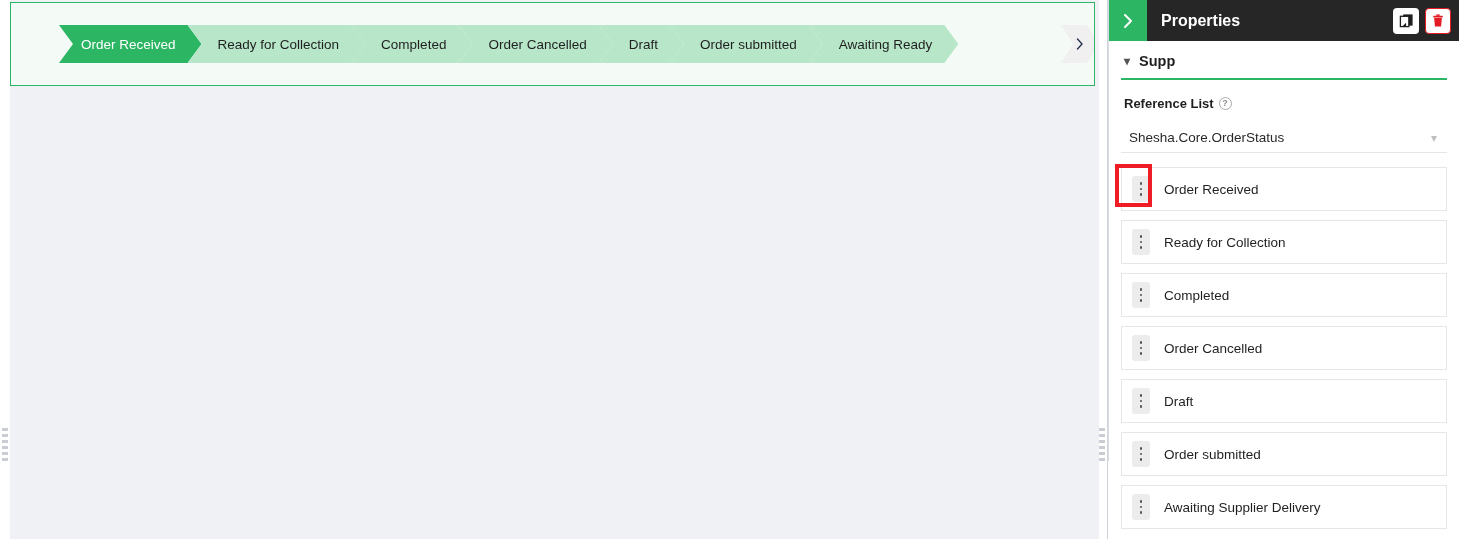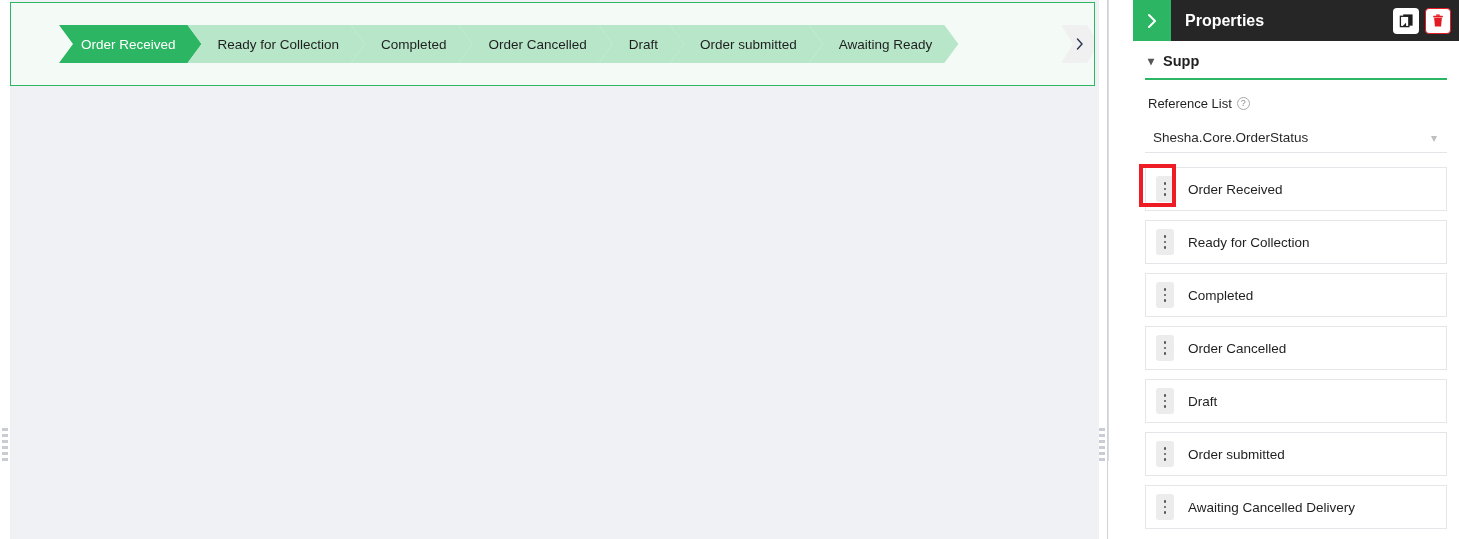--- a/index.html
+++ b/index.html
@@ -120,21 +120,20 @@
     cursor: pointer;
   }
 
   
   .properties {
     position: relative;
     width: 351px;
     height: 461px;
     background: #ffffff;
     border-left: 1px solid #d9dce1;
-    padding-left: 24px;
   }
 
   .prop-header {
     display: flex;
     align-items: center;
     height: 41px;
     background: #262626;
   }
   .collapse-btn {
     width: 38px;
@@ -197,21 +196,21 @@
     height: 2px;
     background: #2cb563;
     margin-bottom: 16px;
   }
 
   .field-label {
     display: flex;
     align-items: center;
     gap: 5px;
     font-size: 13px;
-    font-weight: normal;
+    font-weight: bold;
     color: #1f1f1f;
     margin: 0 0 12px 3px;
   }
   .help-icon {
     width: 13px; height: 13px;
     border-radius: 50%;
     border: 1px solid #a9a9a9;
     color: #8c8c8c;
     font-size: 9px;
     line-height: 11px;
@@ -464,19 +463,19 @@
           </div>
           <span class="item-label">Order submitted</span>
         </div>
 
         <div class="item-row">
           <div class="drag-handle">
             <i></i>
             <i></i>
             <i></i>
           </div>
-          <span class="item-label">Awaiting Cancelled Delivery</span>
+          <span class="item-label">Awaiting Supplier Delivery</span>
         </div>
 
       </div>
     </div>
   </div>
 </div>
 
 </body></html>

